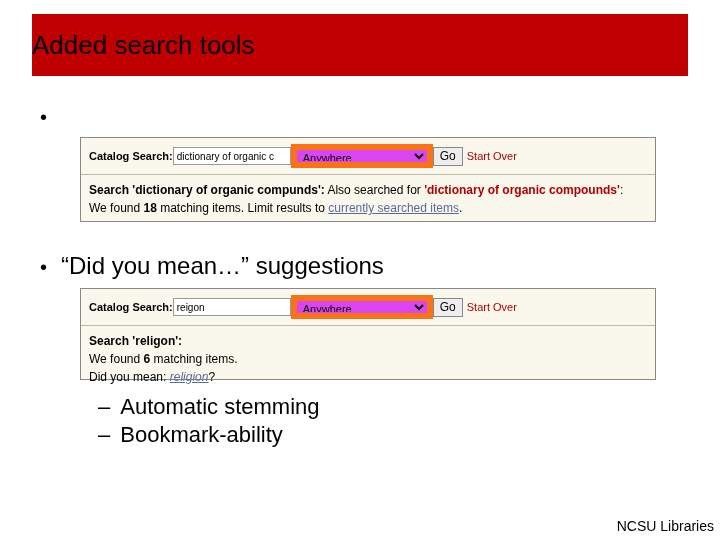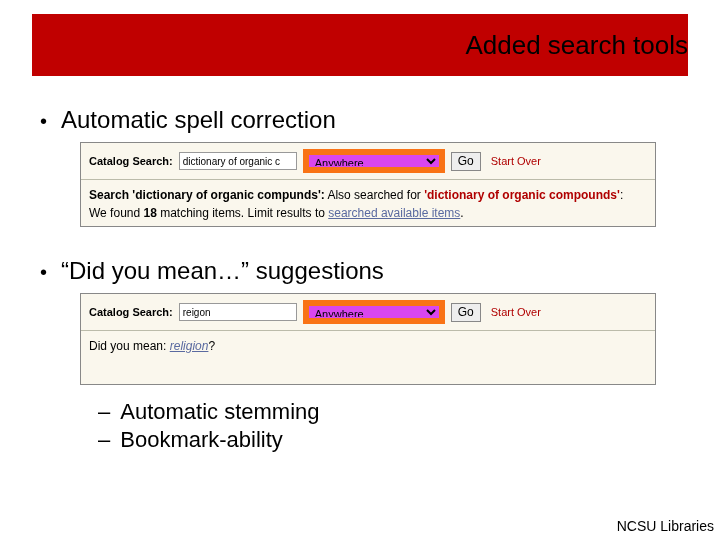--- a/index.html
+++ b/index.html
@@ -1,26 +1,26 @@
 <!DOCTYPE html>
 <html><head>
 <meta charset="utf-8">
 <style>
   * { box-sizing: border-box; margin: 0; padding: 0; }
   html, body { width: 720px; height: 540px; font-family: Arial, Helvetica, sans-serif; background: #fff; }
   .slide { width: 720px; height: 540px; position: relative; padding: 14px 28px 0 28px; }
-  .title-banner { background: #c00000; height: 62px; display: flex; align-items: center; justify-content: flex-end; margin: 0 4px; }
+  .title-banner { background: #c00000; height: 62px; display: flex; align-items: center; justify-content: flex-start; margin: 0 4px; }
   .title-banner h1 { font-size: 26px; font-weight: 400; color: #000; }
   .bullet-l1 { font-size: 24px; margin: 30px 0 8px 12px; display: flex; align-items: baseline; }
   .bullet-l1 .dot { font-size: 20px; margin-right: 14px; }
   .sub-bullets { margin: 14px 0 0 70px; }
   .bullet-l2 { font-size: 22px; margin: 2px 0; display: flex; align-items: baseline; }
   .bullet-l2 .dash { margin-right: 10px; }
   .shot { border: 1px solid #888; background: #faf7ed; margin: 0 36px 0 52px; font-family: Verdana, Arial, sans-serif; font-size: 11px; color: #000; }
-  .shot-top { display: flex; align-items: center; gap: 6px; padding: 6px 8px 6px 8px; border-bottom: 1px solid #bba; }
+  .shot-top { display: flex; align-items: center; padding: 6px 8px 6px 8px; border-bottom: 1px solid #bba; }
   .shot-top .lbl { font-weight: bold; }
   .shot-top input[type=text] { border: 1px solid #999; background: #fff; font-size: 10px; padding: 1px 3px; height: 18px; }
   .shot-top select { border: 6px solid #f97316; background: #d946ef; font-size: 11px; height: 24px; padding: 1px 2px; }
   .shot-top .go-btn { border: 1px solid #888; background: #eee; font-size: 12px; padding: 0 6px; height: 19px; cursor: pointer; }
   .shot-top .link { color: #b00000; text-decoration: none; margin-left: 4px; }
   .shot-body { padding: 6px 8px 8px 8px; font-size: 12px; line-height: 1.5; }
   .shot-body .hl { color: #b00000; font-weight: bold; }
   .shot-body .plain-link { color: #5a6aa0; }
   .shot-body .plain-link-i { color: #5a6aa0; font-style: italic; }
   .shot1 { height: 85px; }
@@ -31,39 +31,38 @@
 <body>
 
 <div class="slide">
 
   <div class="title-banner">
     <h1>Added search tools</h1>
   </div>
 
   <div class="bullet-l1">
     <span class="dot">•</span>
-    <span>Automatic spell correction</span>
   </div>
 
   <div class="shot shot1">
     <div class="shot-top">
       <span class="lbl">Catalog Search:</span>
       <input type="text" style="width: 118px;" value="dictionary of organic c">
       <select style="width:142px">
         <option>Anywhere</option>
       </select>
       <button class="go-btn">Go</button>
       <a class="link" href="#">Start Over</a>
     </div>
     <div class="shot-body">
       <div>
         <b>Search 'dictionary of organic compunds':</b><span> Also searched for </span><span class="hl">'dictionary of organic compounds'</span><span>:</span>
       </div>
       <div>
-        <span>We found </span><b>18</b><span> matching items. Limit results to </span><a href="#" class="plain-link">searched available items</a><span>.</span>
+        <span>We found </span><b>18</b><span> matching items. Limit results to </span><a href="#" class="plain-link">currently searched items</a><span>.</span>
       </div>
     </div>
   </div>
 
   <div class="bullet-l1">
     <span class="dot">•</span>
     <span>“Did you mean…” suggestions</span>
   </div>
 
   <div class="shot shot2">
@@ -71,20 +70,26 @@
       <span class="lbl">Catalog Search:</span>
       <input type="text" style="width: 118px;" value="reigon">
       <select style="width:142px">
         <option>Anywhere</option>
       </select>
       <button class="go-btn">Go</button>
       <a class="link" href="#">Start Over</a>
     </div>
     <div class="shot-body">
       <div>
+        <b>Search 'religon':</b>
+      </div>
+      <div>
+        <span>We found </span><b>6</b><span> matching items.</span>
+      </div>
+      <div>
         <span>Did you mean: </span><a href="#" class="plain-link-i">religion</a><span>?</span>
       </div>
     </div>
   </div>
 
   <div class="sub-bullets">
     <div class="bullet-l2">
       <span class="dash">–</span>
       <span>Automatic stemming</span>
     </div>

